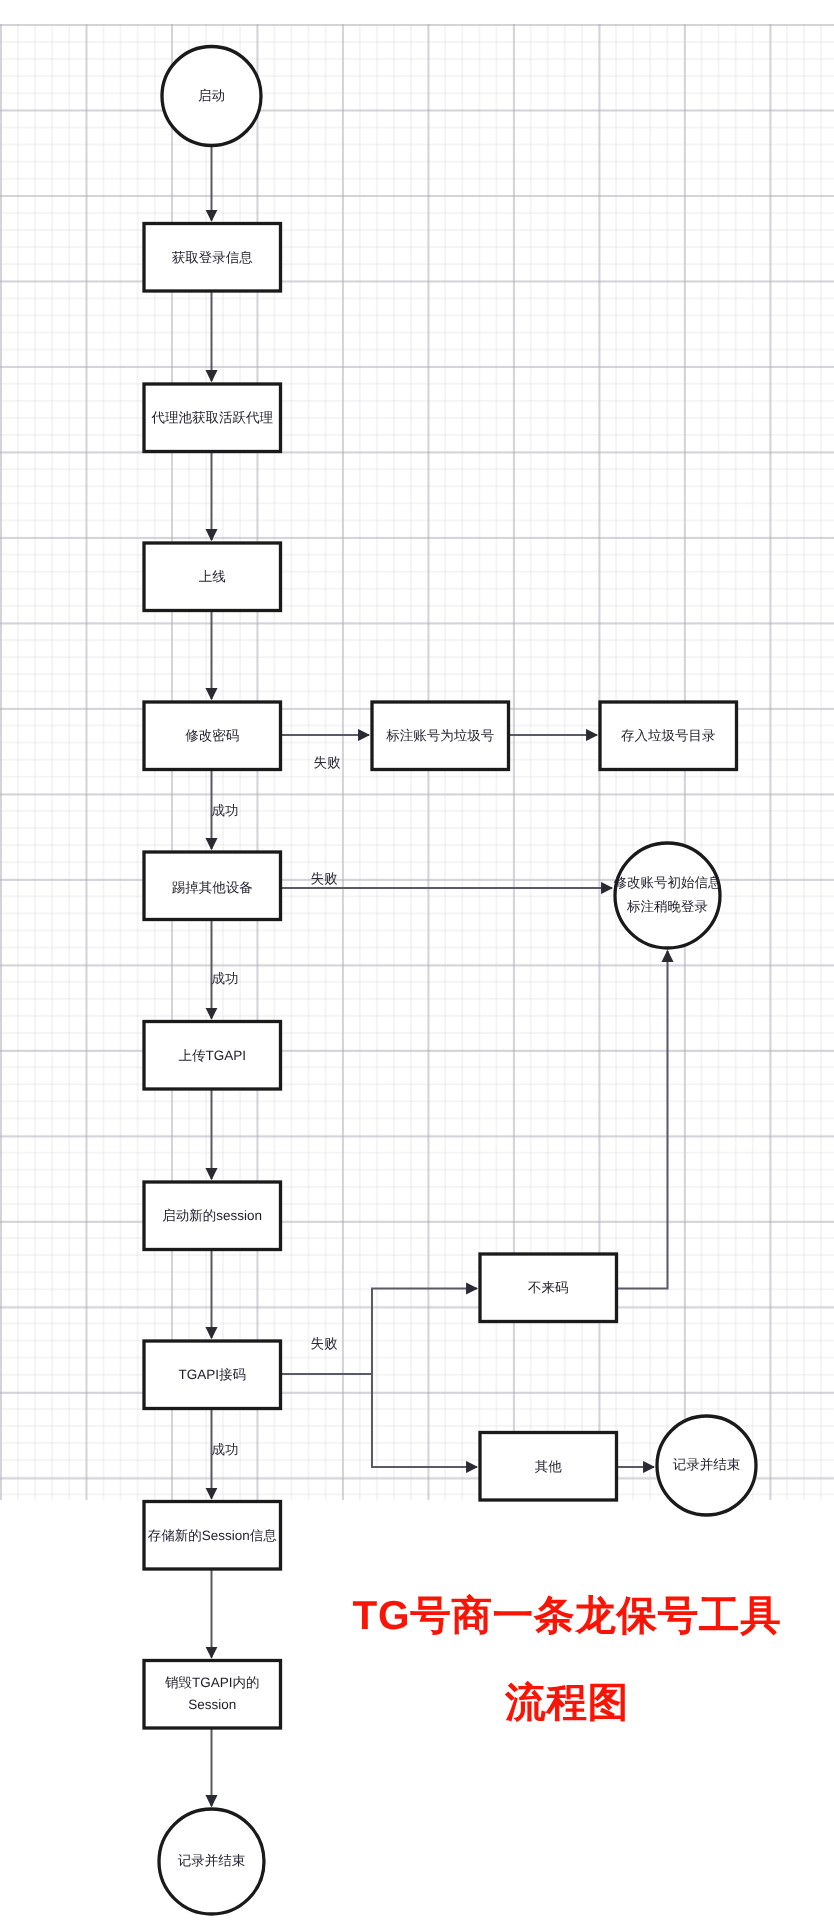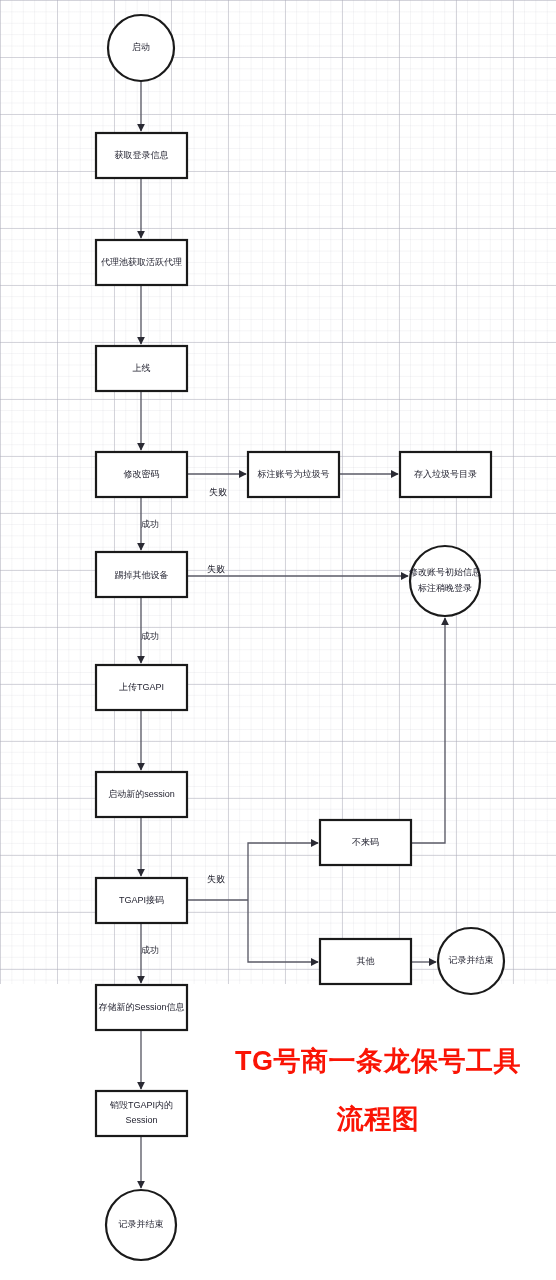--- a/index.html
+++ b/index.html
@@ -9,21 +9,21 @@
   }
   body {
     width: 556px;
     height: 1280px;
     position: relative;
     font-family: "Liberation Sans", "DejaVu Sans", sans-serif;
     overflow: hidden;
   }
   #canvas-root {
     position: absolute;
-    left: 0; top: 0;
+    left: 0; top: 16px;
     width: 556px;
     height: 984px;
     background-color: #ffffff;
     background-image:
       linear-gradient(to right, rgba(190,190,200,0.16) 1px, transparent 1px),
       linear-gradient(to bottom, rgba(190,190,200,0.16) 1px, transparent 1px),
       linear-gradient(to right, rgba(160,160,175,0.42) 1px, transparent 1px),
       linear-gradient(to bottom, rgba(160,160,175,0.42) 1px, transparent 1px);
     background-size:
       11.4px 11.4px,

